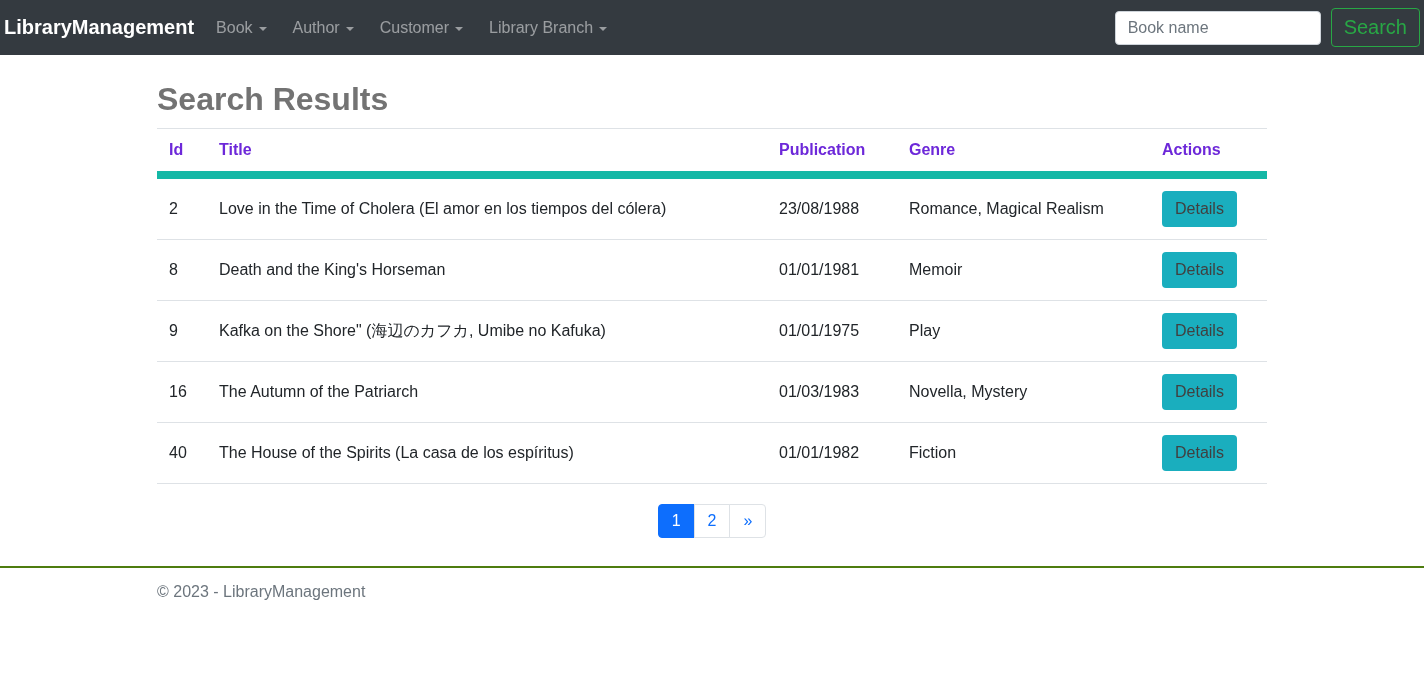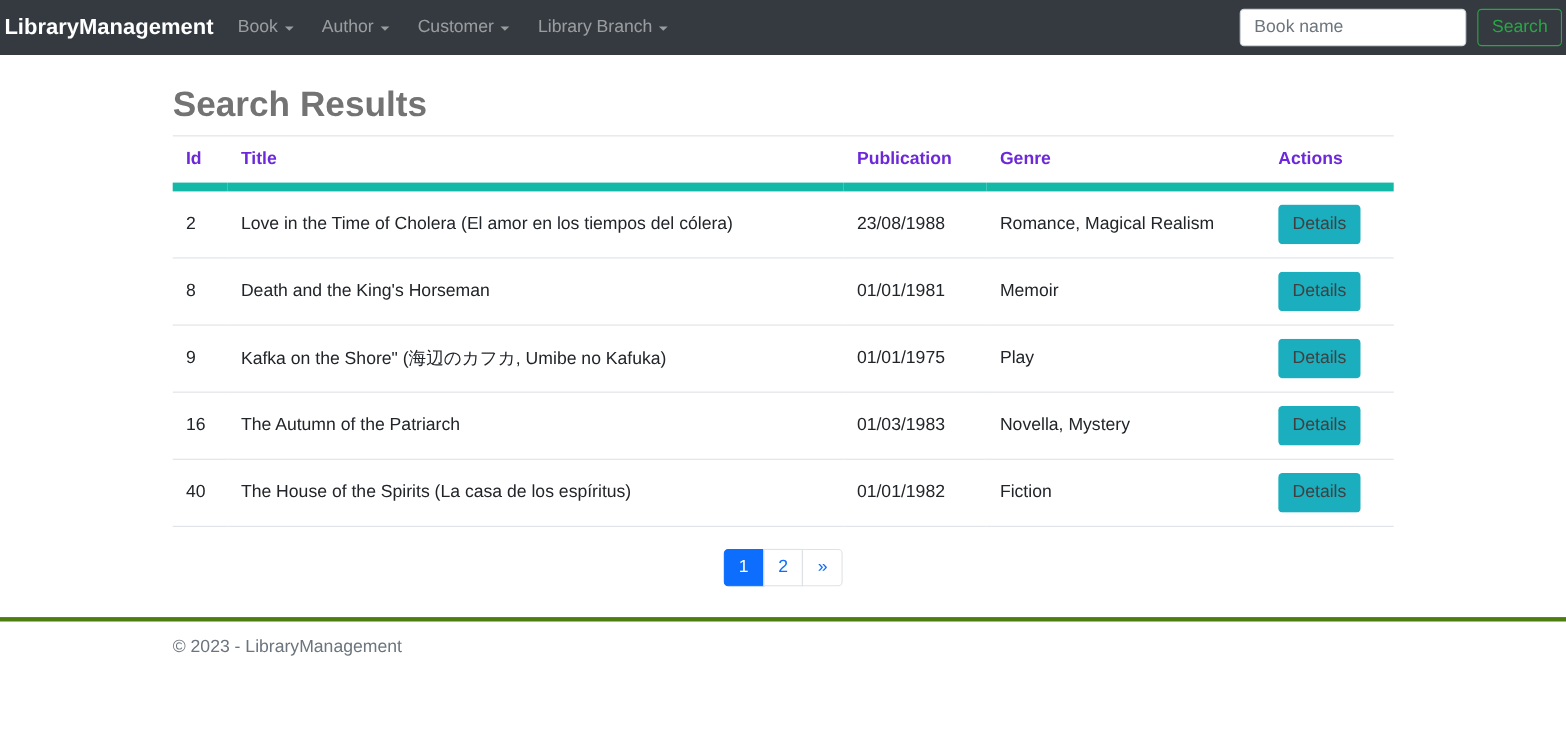--- a/index.html
+++ b/index.html
@@ -74,21 +74,21 @@
     outline: none;
     color: #212529;
   }
   .search-input::placeholder { color: #6c757d; }
   .btn-search {
     background: transparent;
     color: var(--success, #28a745);
     border: 1px solid var(--success, #28a745);
     border-radius: 4px;
     padding: 7px 12px;
-    font-size: 16px;
+    font-size: 20px;
     font-family: inherit;
     cursor: pointer;
   }
 
   
   .container {
     max-width: 1140px;
     margin: 0 auto;
     padding: 0 15px;
   }
@@ -163,21 +163,21 @@
   .page-link:first-child { border-radius: 4px 0 0 4px; margin-left: 0; }
   .page-link:last-child { border-radius: 0 4px 4px 0; }
   .page-link.active {
     background: var(--primary, #0d6efd);
     border-color: var(--primary, #0d6efd);
     color: #ffffff;
   }
 
   
   footer.page-footer {
-    border-top: 4px solid #4d7c0f;
+    border-top: 2px solid #4d7c0f;
     margin-top: 28px;
     padding: 15px 0 45px 0;
     color: #6c757d;
     font-size: 16px;
   }
 </style>
 </head>
 <body>
 
 <nav class="navbar">

